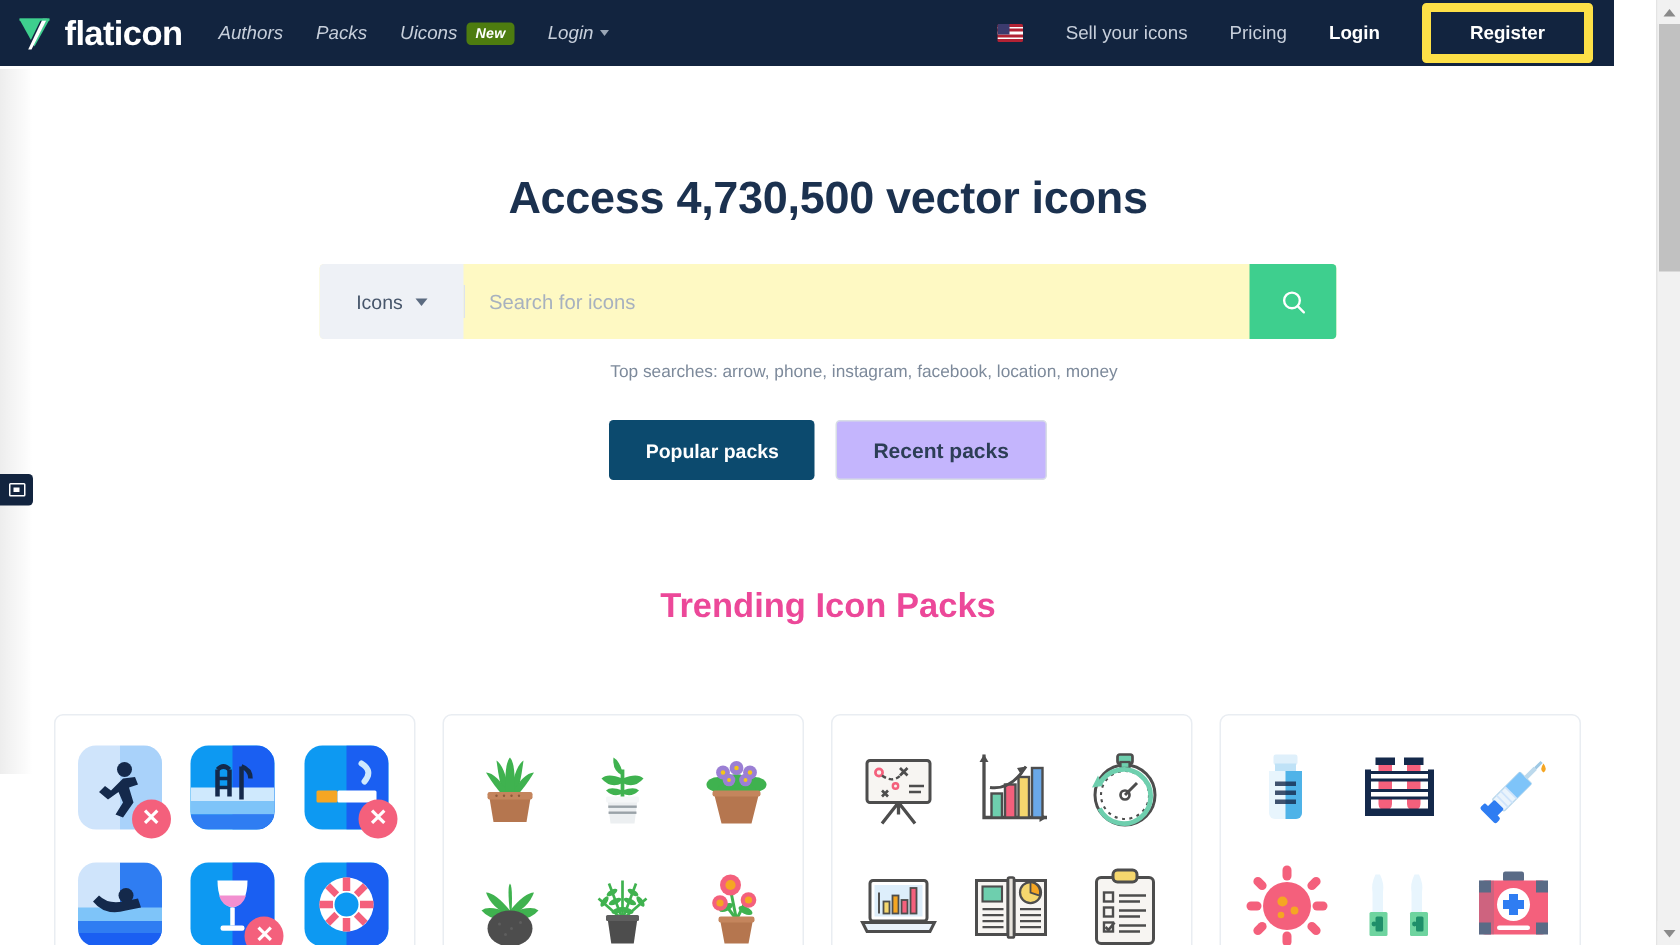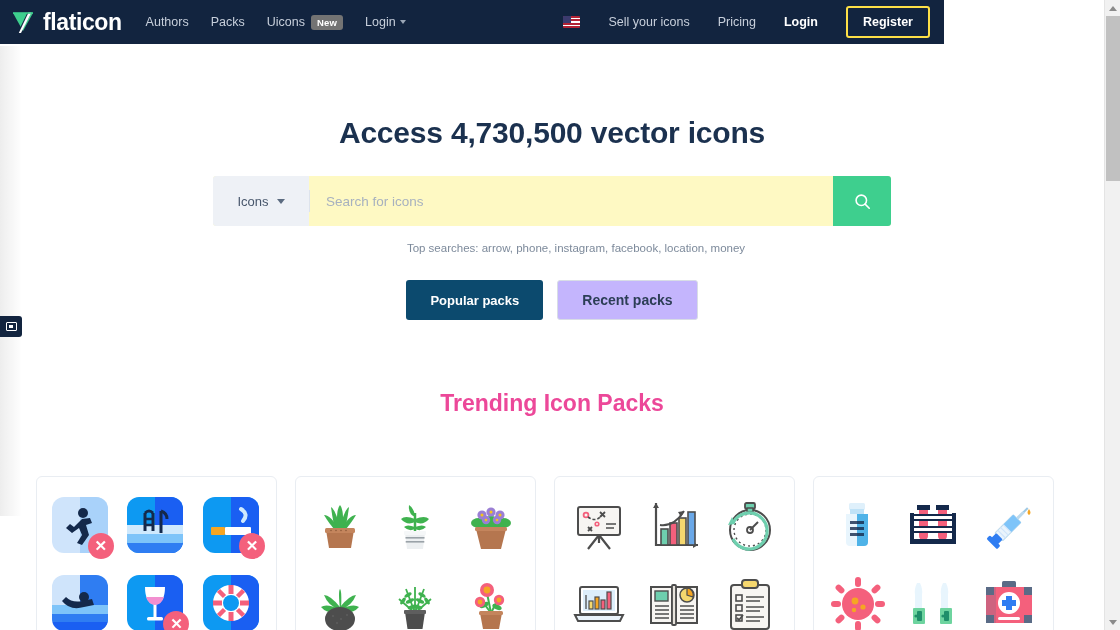--- a/index.html
+++ b/index.html
@@ -6,46 +6,46 @@
   html, body {
     width: 1120px; height: 630px;
     font-family: "Liberation Sans", sans-serif;
     background: #ffffff;
     overflow: hidden;
   }
   .page { position: relative; width: 1120px; height: 630px; background:#fff; overflow:hidden; }
 
   
   .header {
-    position:absolute; top:0; left:0; width:944px; height:44px;
+    position:absolute; top:0; left:0; width:1076px; height:44px;
     background:#12243f; display:flex; align-items:center; padding:0 14px 0 10px;
   }
   .logo { display:flex; align-items:center; gap:7px; margin-right:24px; cursor:pointer; }
   .logo-mark { width:26px; height:26px; position:relative; }
   .logo-text { color:#fff; font-size:23px; font-weight:700; letter-spacing:-0.4px; }
 
-  .nav-left { display:flex; align-items:center; gap:22px; }
+  .nav-left { display:flex; align-items:center; gap:22px;font-style:italic; }
   .nav-link { color:#c7cfdb; font-size:12.5px; cursor:pointer; white-space:nowrap; }
   .nav-link.more { color:#c7cfdb; display:flex; align-items:center; gap:4px; }
   .caret { width:0;height:0;border-left:3.5px solid transparent;border-right:3.5px solid transparent;border-top:4px solid #9aa6b6; display:inline-block; }
   .badge-new {
-    background:#737373; color:#ffffff; font-size:9.5px; font-weight:700;
+    background:#4d7c0f; color:#ffffff; font-size:9.5px; font-weight:700;
     padding:2px 6px; border-radius:3px; margin-left:6px; letter-spacing:0.2px;
   }
   .uicons-wrap { display:flex; align-items:center; }
 
   .nav-right { margin-left:auto; display:flex; align-items:center; gap:28px; }
   .flag { width:17px; height:12px; position:relative; border-radius:1px; overflow:hidden; background:#b22234; }
   .flag .stripe { position:absolute; left:0; width:100%; height:1.7px; background:#fff; }
   .flag .canton { position:absolute; left:0; top:0; width:8px; height:6.5px; background:#3c3b6e; }
   .nav-right .nav-link { font-size:12.5px; }
   .nav-link.login { color:#ffffff; font-weight:700; }
   .btn-register {
-    border:2px solid #fde047; color:#ffffff; font-size:12.5px; font-weight:700;
-    padding:7px 15px; border-radius:3px; background:transparent; cursor:pointer; white-space:nowrap;
+    border:6px solid #fde047; color:#ffffff; font-size:12.5px; font-weight:700;
+    padding:7px 26px; border-radius:3px; background:transparent; cursor:pointer; white-space:nowrap;
   }
 
   
   .scrollbar { position:absolute; top:0; right:0; width:16px; height:630px; background:#f1f1f1; border-left:1px solid #e4e4e4; }
   .sb-arrow { width:16px; height:16px; display:flex; align-items:center; justify-content:center; background:#f1f1f1;}
   .sb-arrow.top { position:absolute; top:0; left:0; }
   .sb-arrow.bottom { position:absolute; bottom:0; left:0; }
   .sb-arrow .tri-up { width:0;height:0;border-left:4px solid transparent;border-right:4px solid transparent;border-bottom:5px solid #8a8a8a; }
   .sb-arrow .tri-down { width:0;height:0;border-left:4px solid transparent;border-right:4px solid transparent;border-top:5px solid #8a8a8a; }
   .sb-thumb { position:absolute; top:16px; left:1px; width:14px; height:165px; background:#c1c1c1; border-radius:0; }

